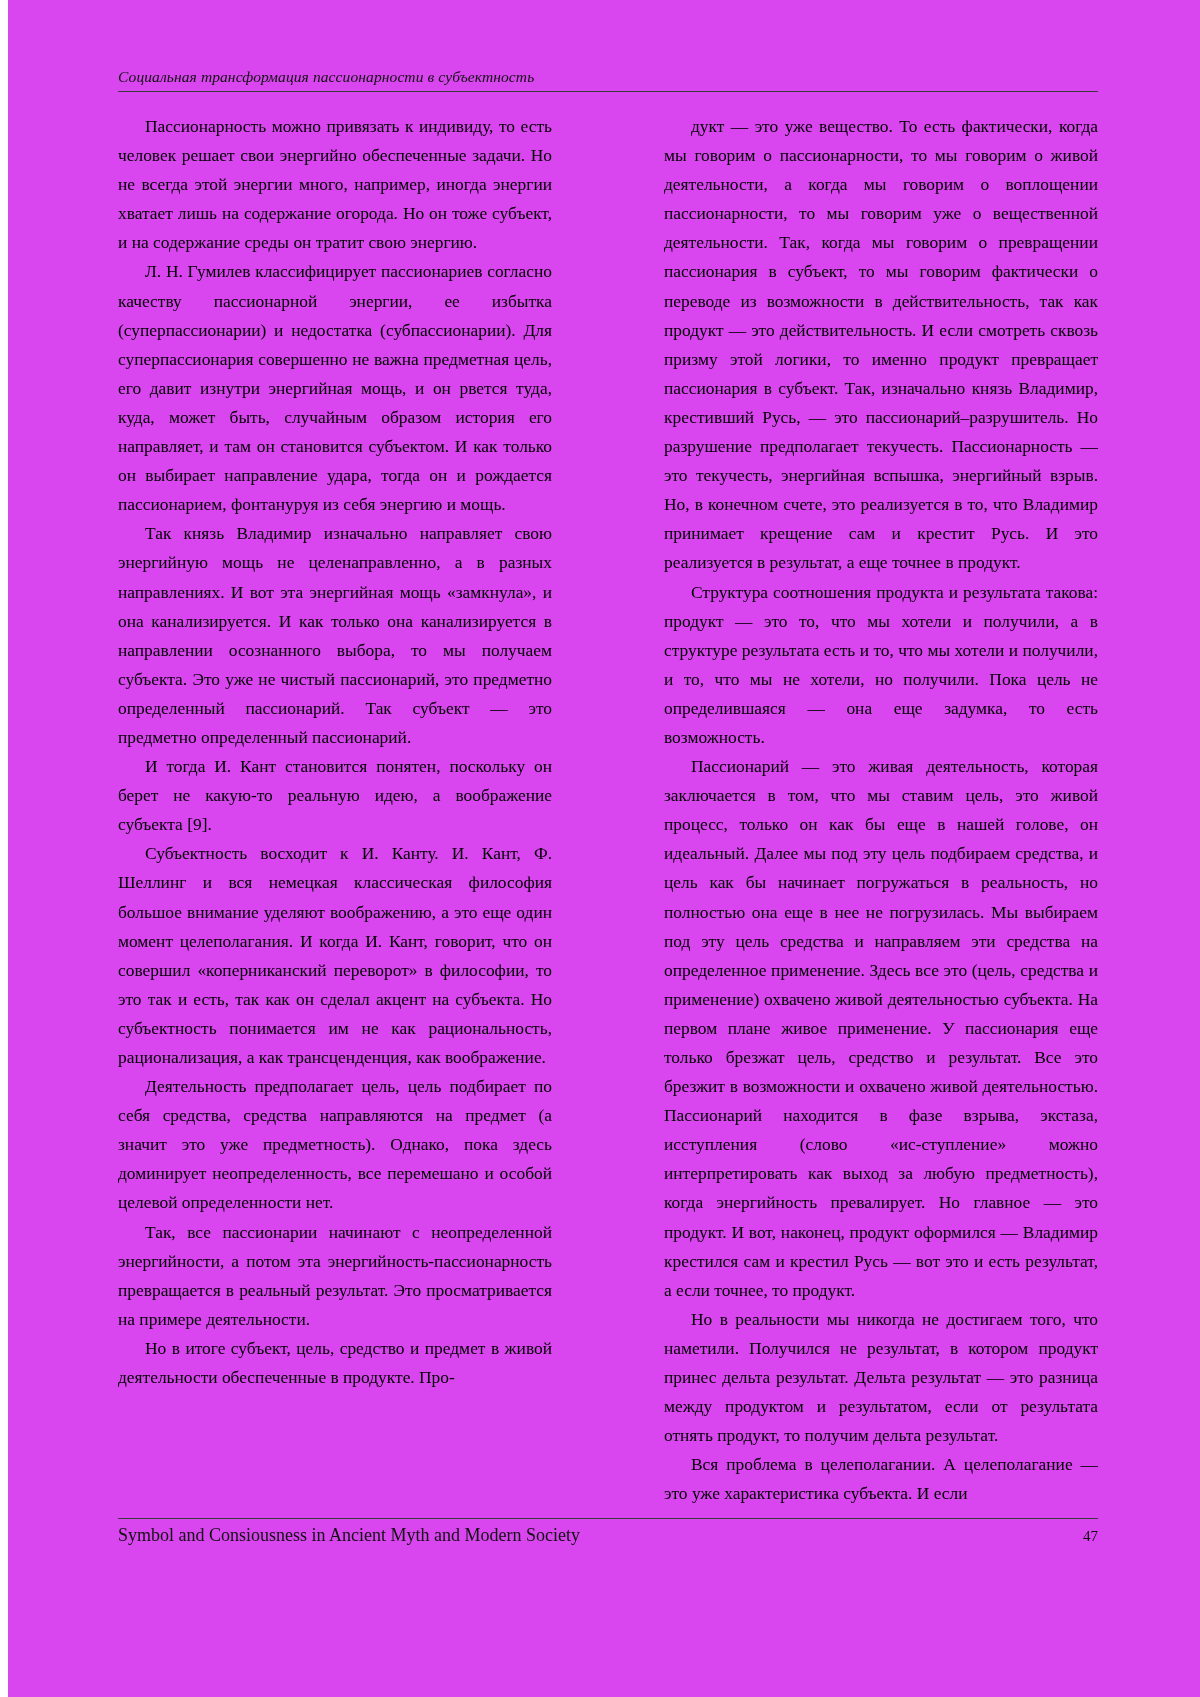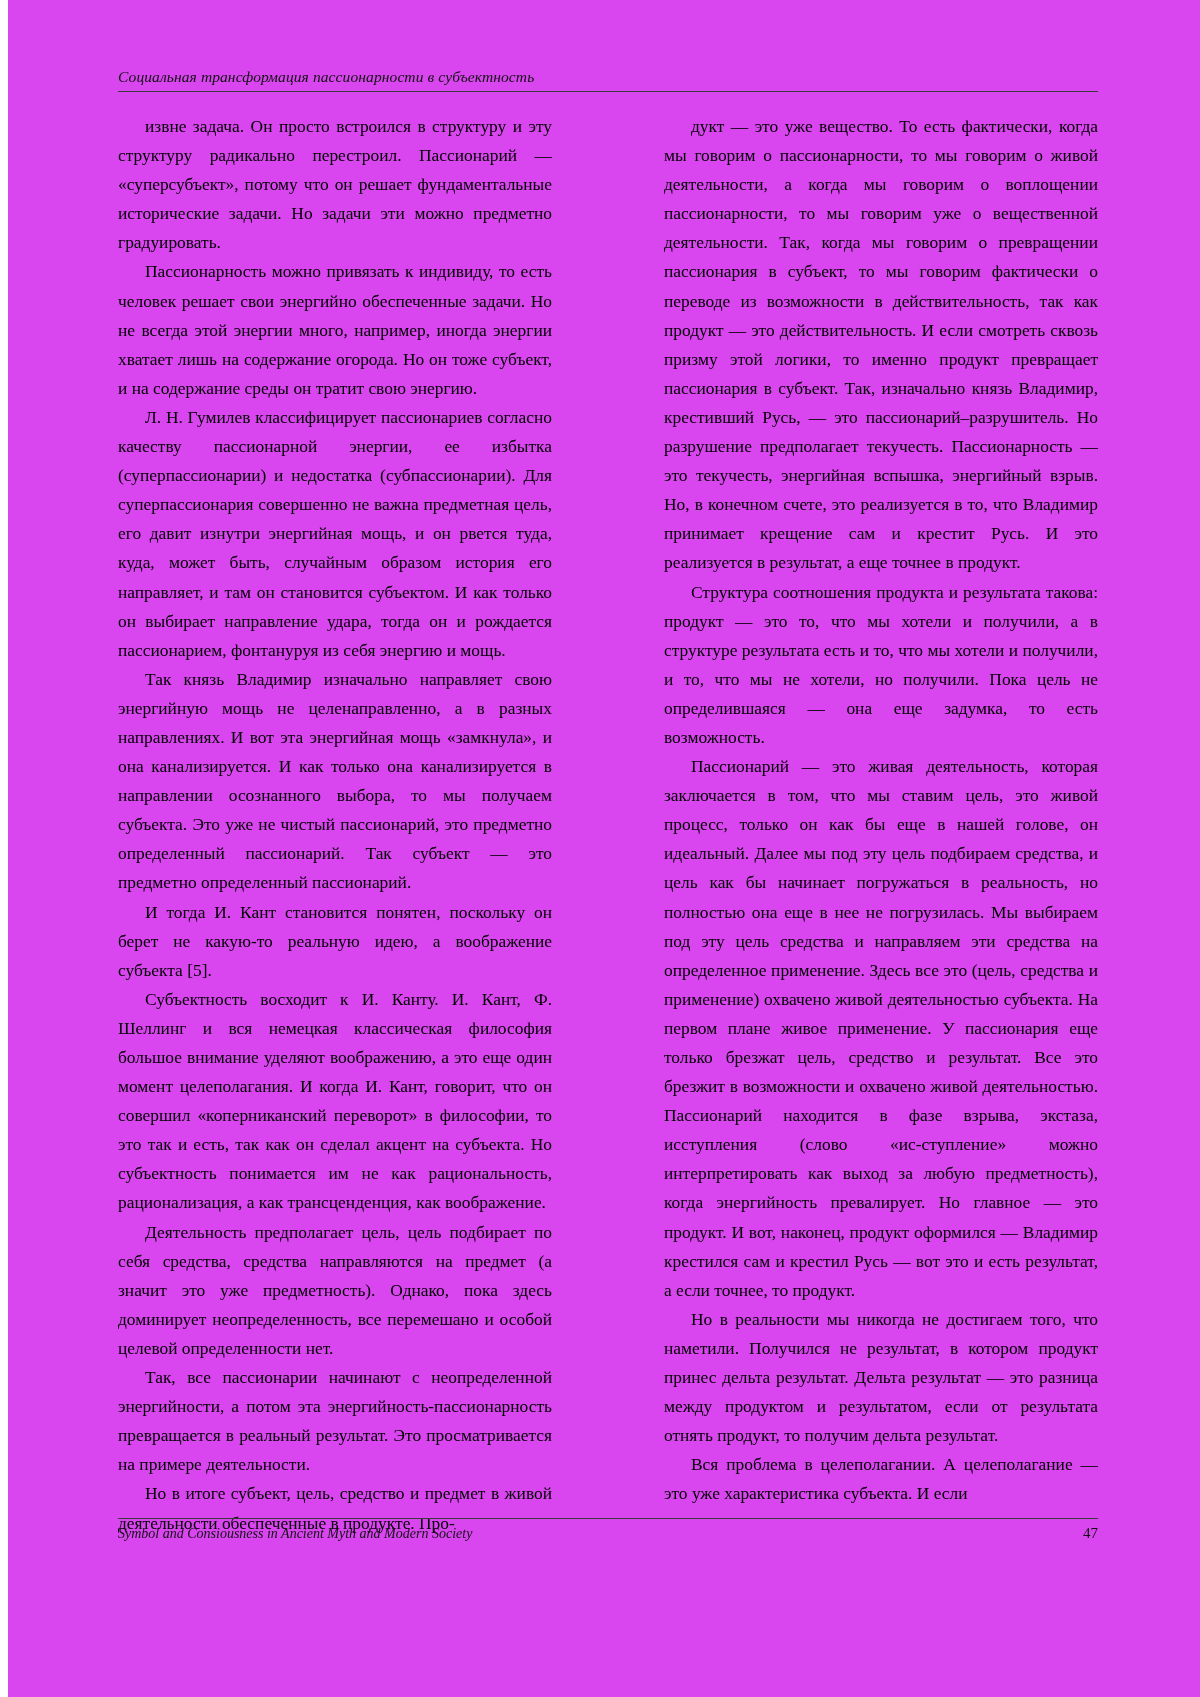--- a/index.html
+++ b/index.html
@@ -71,47 +71,45 @@
     border-bottom: 1px solid #3a3a3a;
     width: 980px;
     margin-bottom: 6px;
   }
   .footer-row {
     display: flex;
     justify-content: space-between;
     align-items: baseline;
   }
   .footer-title {
-    font-style: italic;
-    font-size: 14px;
+    font-size: 18px;
     color: #111;
   }
   .page-number {
     font-size: 15px;
     color: #111;
   }
 </style>
 </head>
 <body>
 
 <div class="page">
 
   <div class="header">
     <div class="header-title">Социальная трансформация пассионарности в субъектность</div>
     <div class="header-rule"></div>
   </div>
 
   <div class="columns">
 
     <div class="column">
-      <p>извне задача. Он просто встроился в структуру и эту структуру радикально перестроил. Пассионарий — «суперсубъект», потому что он решает фундаментальные исторические задачи. Но задачи эти можно предметно градуировать.</p>
       <p>Пассионарность можно привязать к индивиду, то есть человек решает свои энергийно обеспеченные задачи. Но не всегда этой энергии много, например, иногда энергии хватает лишь на содержание огорода. Но он тоже субъект, и на содержание среды он тратит свою энергию.</p>
       <p>Л. Н. Гумилев классифицирует пассионариев согласно качеству пассионарной энергии, ее избытка (суперпассионарии) и недостатка (субпассионарии). Для суперпассионария совершенно не важна предметная цель, его давит изнутри энергийная мощь, и он рвется туда, куда, может быть, случайным образом история его направляет, и там он становится субъектом. И как только он выбирает направление удара, тогда он и рождается пассионарием, фонтануруя из себя энергию и мощь.</p>
       <p>Так князь Владимир изначально направляет свою энергийную мощь не целенаправленно, а в разных направлениях. И вот эта энергийная мощь «замкнула», и она канализируется. И как только она канализируется в направлении осознанного выбора, то мы получаем субъекта. Это уже не чистый пассионарий, это предметно определенный пассионарий. Так субъект — это предметно определенный пассионарий.</p>
-      <p>И тогда И. Кант становится понятен, поскольку он берет не какую-то реальную идею, а воображение субъекта [5].</p>
+      <p>И тогда И. Кант становится понятен, поскольку он берет не какую-то реальную идею, а воображение субъекта [9].</p>
       <p>Субъектность восходит к И. Канту. И. Кант, Ф. Шеллинг и вся немецкая классическая философия большое внимание уделяют воображению, а это еще один момент целеполагания. И когда И. Кант, говорит, что он совершил «коперниканский переворот» в философии, то это так и есть, так как он сделал акцент на субъекта. Но субъектность понимается им не как рациональность, рационализация, а как трансценденция, как воображение.</p>
       <p>Деятельность предполагает цель, цель подбирает по себя средства, средства направляются на предмет (а значит это уже предметность). Однако, пока здесь доминирует неопределенность, все перемешано и особой целевой определенности нет.</p>
       <p>Так, все пассионарии начинают с неопределенной энергийности, а потом эта энергийность-пассионарность превращается в реальный результат. Это просматривается на примере деятельности.</p>
       <p>Но в итоге субъект, цель, средство и предмет в живой деятельности обеспеченные в продукте. Про-</p>
     </div>
 
     <div class="column">
       <p>дукт — это уже вещество. То есть фактически, когда мы говорим о пассионарности, то мы говорим о живой деятельности, а когда мы говорим о воплощении пассионарности, то мы говорим уже о вещественной деятельности. Так, когда мы говорим о превращении пассионария в субъект, то мы говорим фактически о переводе из возможности в действительность, так как продукт — это действительность. И если смотреть сквозь призму этой логики, то именно продукт превращает пассионария в субъект. Так, изначально князь Владимир, крестивший Русь, — это пассионарий–разрушитель. Но разрушение предполагает текучесть. Пассионарность — это текучесть, энергийная вспышка, энергийный взрыв. Но, в конечном счете, это реализуется в то, что Владимир принимает крещение сам и крестит Русь. И это реализуется в результат, а еще точнее в продукт.</p>
       <p>Структура соотношения продукта и результата такова: продукт — это то, что мы хотели и получили, а в структуре результата есть и то, что мы хотели и получили, и то, что мы не хотели, но получили. Пока цель не определившаяся — она еще задумка, то есть возможность.</p>
       <p>Пассионарий — это живая деятельность, которая заключается в том, что мы ставим цель, это живой процесс, только он как бы еще в нашей голове, он идеальный. Далее мы под эту цель подбираем средства, и цель как бы начинает погружаться в реальность, но полностью она еще в нее не погрузилась. Мы выбираем под эту цель средства и направляем эти средства на определенное применение. Здесь все это (цель, средства и применение) охвачено живой деятельностью субъекта. На первом плане живое применение. У пассионария еще только брезжат цель, средство и результат. Все это брезжит в возможности и охвачено живой деятельностью. Пассионарий находится в фазе взрыва, экстаза, исступления (слово «ис-ступление» можно интерпретировать как выход за любую предметность), когда энергийность превалирует. Но главное — это продукт. И вот, наконец, продукт оформился — Владимир крестился сам и крестил Русь — вот это и есть результат, а если точнее, то продукт.</p>

